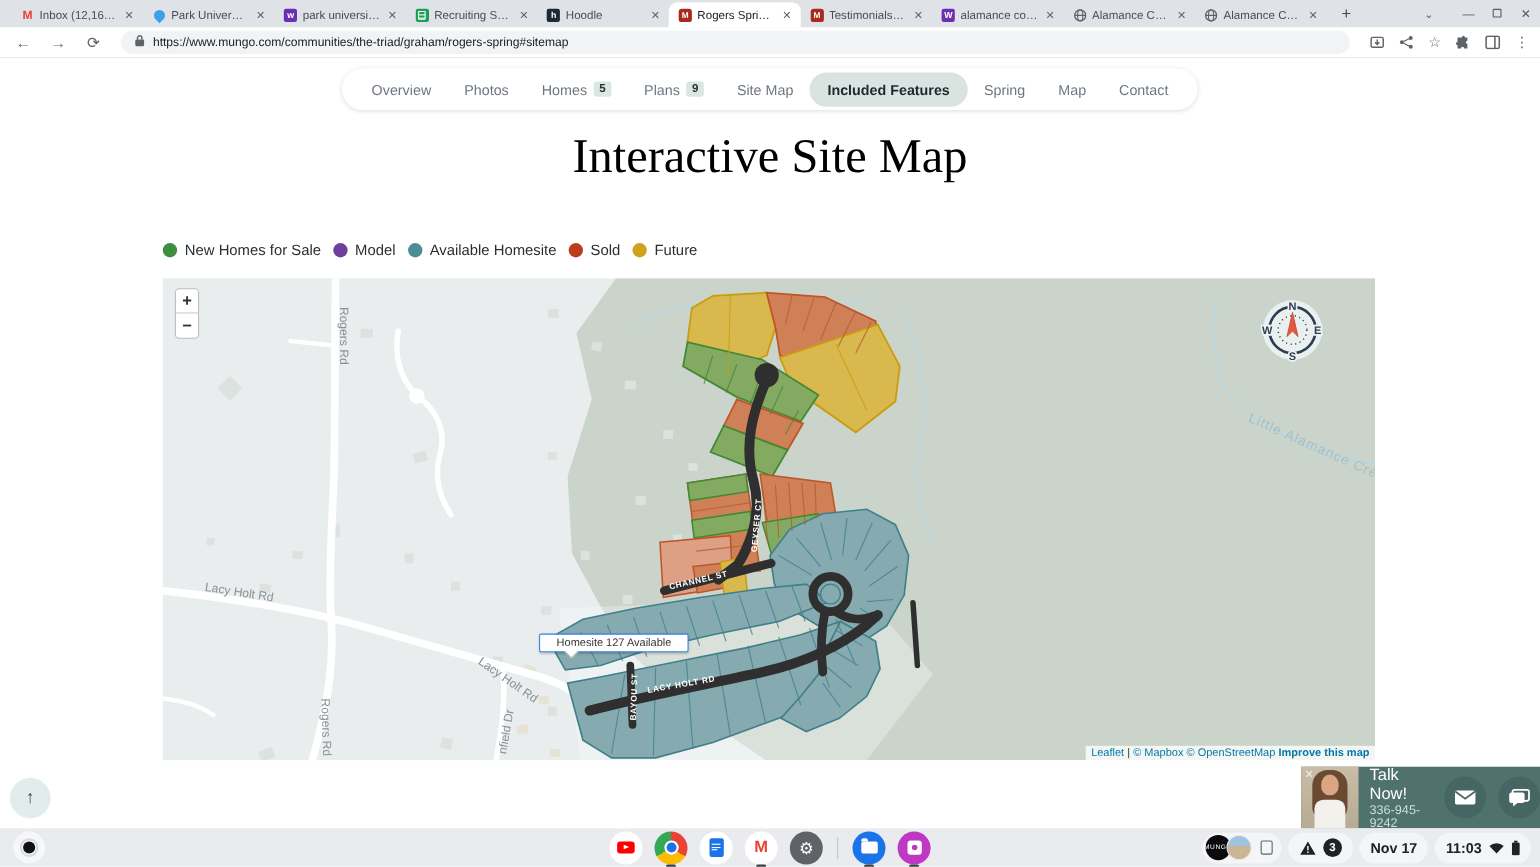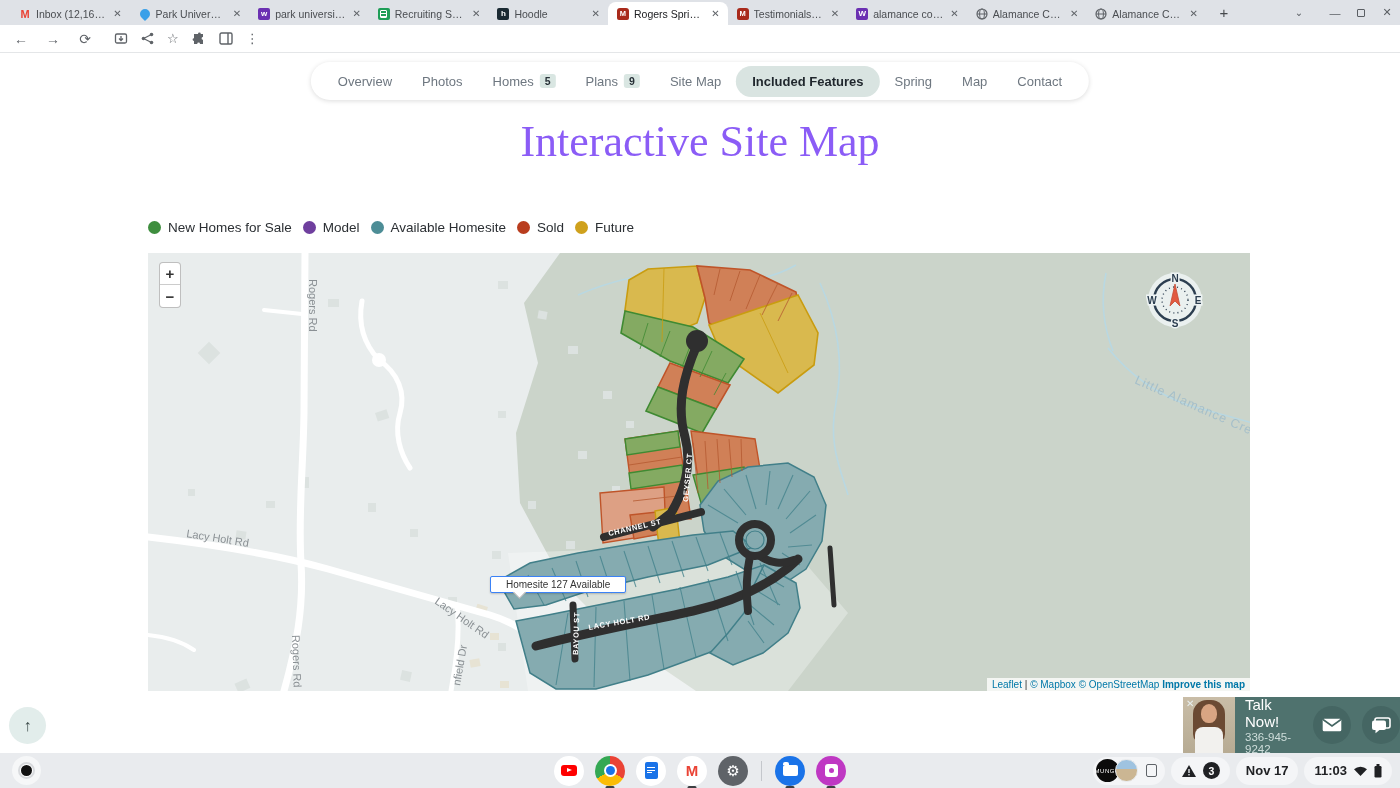--- a/index.html
+++ b/index.html
@@ -37,21 +37,21 @@
   .tb-right .ic { color:#5f6368; font-size:13px; cursor:pointer; display:flex; align-items:center; }
 
   
   .content { position:absolute; top:53px; left:0; width:1400px; height:700px; background:#fff; }
 
   .sitenav { position:absolute; left:50%; transform:translateX(-50%); top:9px; height:38px; background:#fff; border-radius:19px; box-shadow:0 1px 5px rgba(0,0,0,.14); display:flex; align-items:center; padding:0 12px; }
   .sitenav .item { display:flex; align-items:center; gap:6px; padding:0 15px; font-size:13px; color:#6e7780; cursor:pointer; white-space:nowrap; }
   .sitenav .item.active { background:#d9e4e1; border-radius:17px; padding:8px 16px; color:#1f262c; font-weight:bold; }
   .sitenav .badge { background:#d9e6e2; color:#273037; font-size:10.5px; font-weight:bold; border-radius:3px; padding:1px 5px; }
 
-  .page-title { position:absolute; top:63px; left:0; width:100%; text-align:center; font-family:"Liberation Serif", serif; font-size:44px; font-weight:400; color:#8b5cf6; }
+  .page-title { position:absolute; top:63px; left:0; width:100%; text-align:center; font-family:"Liberation Serif", serif; font-size:44px; font-weight:400; color:#000000; }
 
   .legend { position:absolute; left:148px; top:167px; display:flex; align-items:center; gap:11px; }
   .legend .litem { display:flex; align-items:center; gap:7px; font-size:13.5px; color:#2b2f33; }
   .legend .dot { width:13px; height:13px; border-radius:50%; }
 
   
   .map { position:absolute; left:148px; top:200px; width:1102px; height:438px; background:#e9eded; overflow:hidden; cursor:grab; }
   .map svg.base { position:absolute; inset:0; }
   .zoomctl { position:absolute; left:11px; top:9px; width:22px; background:#fff; border:1px solid rgba(0,0,0,.25); border-radius:4px; overflow:hidden; }
   .zoomctl .zb { width:100%; height:22px; display:flex; align-items:center; justify-content:center; font-size:15px; font-weight:bold; color:#333; cursor:pointer; }
@@ -187,20 +187,29 @@
       <span>—</span>
       <span><i class="restore-box"></i></span>
       <span>✕</span>
     </div>
   </div>
 
   <div class="toolbar">
     <span class="navbtn">←</span>
     <span class="navbtn">→</span>
     <span class="navbtn">⟳</span>
+    <div class="omnibox">
+      <span class="lock">
+        <svg width="10" height="12" viewBox="0 0 10 12">
+            <rect x="1" y="5" width="8" height="6" rx="1" fill="#5f6368"></rect>
+            <path d="M3 5 V3.5 a2 2 0 0 1 4 0 V5" fill="none" stroke="#5f6368" stroke-width="1.3"></path>
+          </svg>
+      </span>
+      <span class="url">https://www.mungo.com/communities/the-triad/graham/rogers-spring#sitemap</span>
+    </div>
     <div class="tb-right">
       <span class="ic">
         <svg width="14" height="14" viewBox="0 0 14 14">
             <rect x="1.5" y="2" width="11" height="9" rx="1.5" fill="none" stroke="#5f6368" stroke-width="1.3"></rect>
             <path d="M7 4 v4 M5 6.5 L7 8.5 L9 6.5" stroke="#5f6368" stroke-width="1.3" fill="none"></path>
           </svg>
       </span>
       <span class="ic">
         <svg width="13" height="13" viewBox="0 0 13 13">
             <circle cx="10.5" cy="2.5" r="1.8" fill="#5f6368"></circle>

